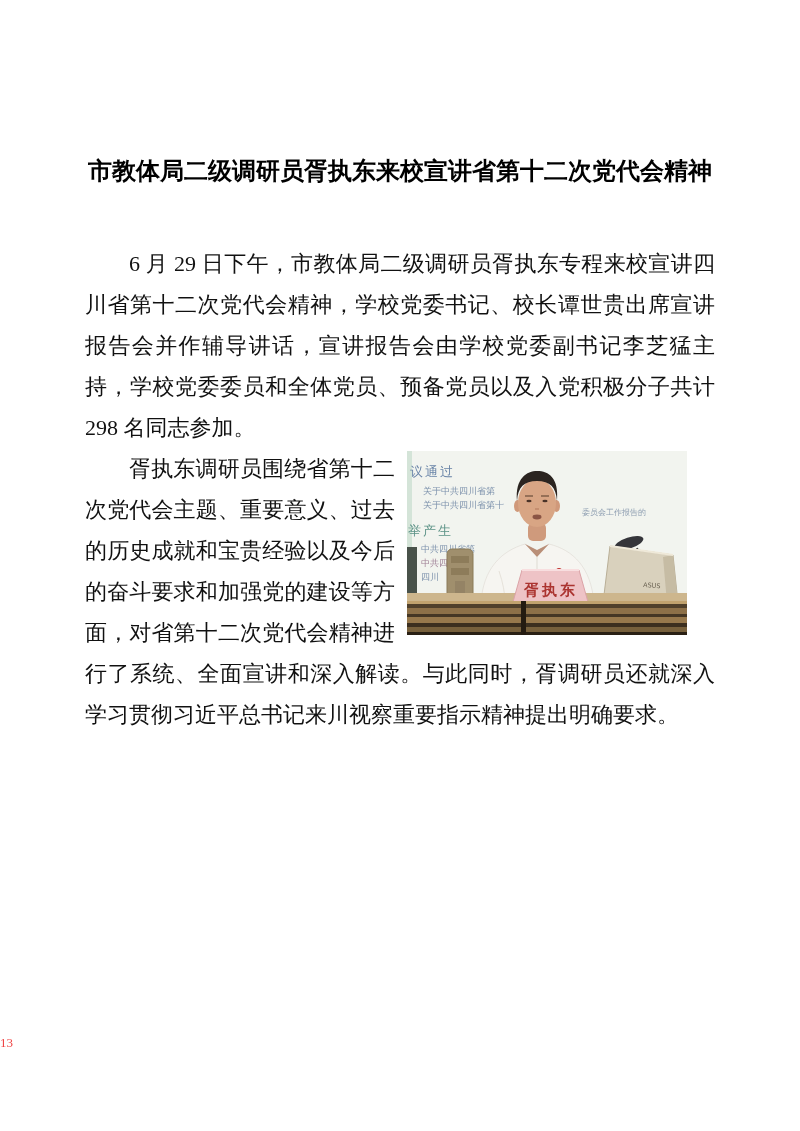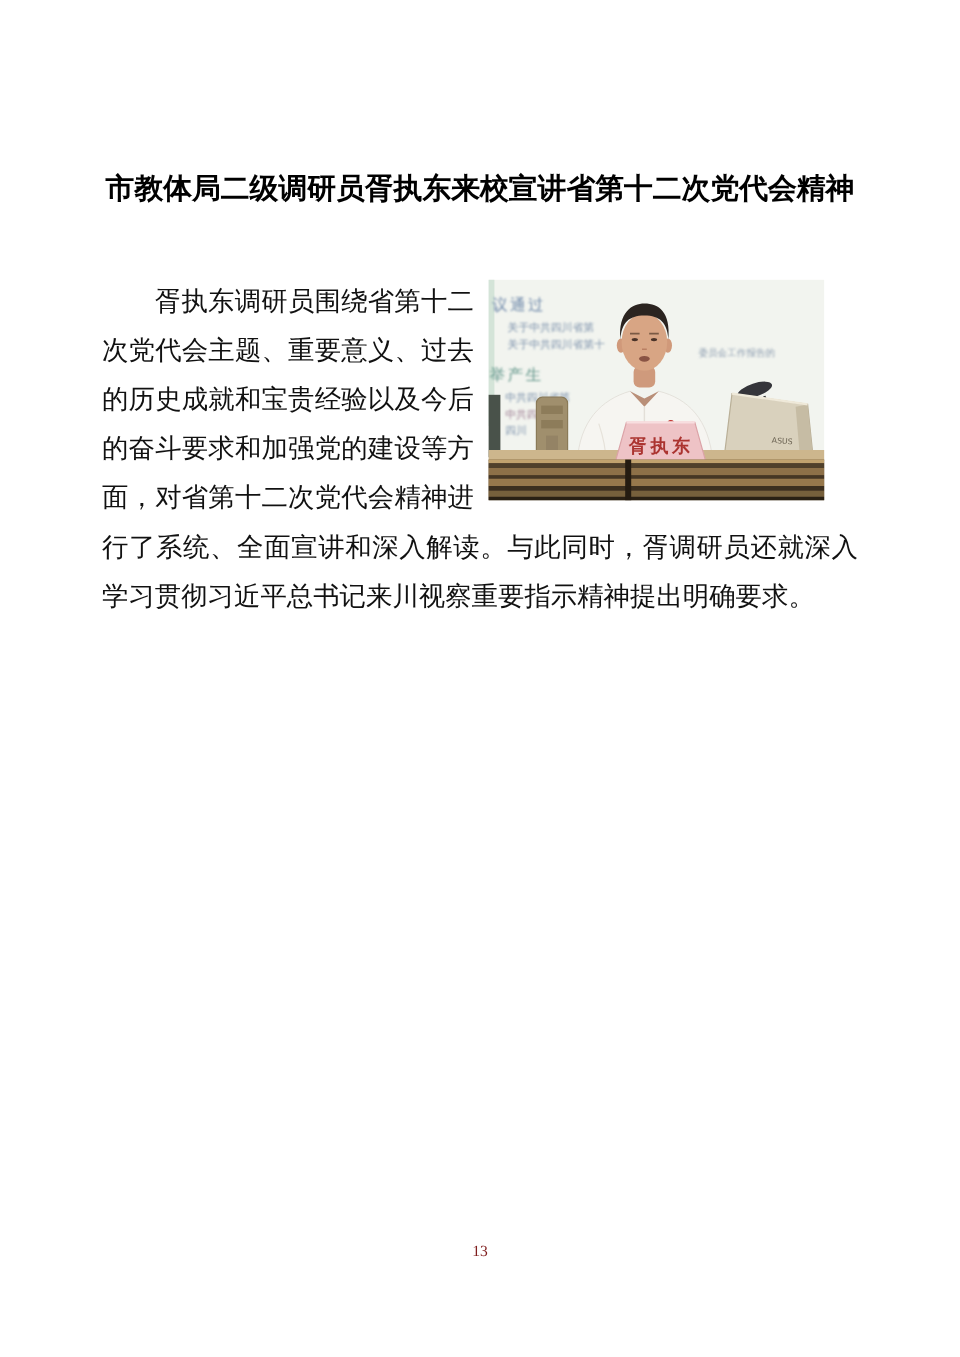--- a/index.html
+++ b/index.html
@@ -6,21 +6,21 @@
   .page {
     position:relative;
     width:800px; height:1131px;
     background:#ffffff;
     overflow:hidden;
     font-family:"Liberation Serif","DejaVu Serif",serif;
     color:#111111;
   }
   .content {
     position:absolute;
-    left:85px; top:140px;
+    left:85px; top:153px;
     width:630px;
   }
   .article-title {
     margin:0 0 54px 0;
     font-family:"Liberation Sans","DejaVu Sans",sans-serif;
     font-weight:700;
     font-size:24px;
     line-height:36px;
     text-align:center;
     color:#000000;
@@ -38,33 +38,33 @@
     float:right;
     width:280px; height:184px;
     margin:3px 28px 10px 12px;
     display:block;
   }
   .photo-float svg { display:block; width:280px; height:184px; }
   .photo-svg text { font-family:"DejaVu Sans","Liberation Sans",sans-serif; }
   .page-footer {
     position:absolute;
     left:0; right:0; top:1035px;
-    text-align:center;
     font-size:13px;
-    color:#7f1d1d;
+    color:#ef4444;
   }
 </style>
 </head>
 <body>
 
 <div class="page">
   <main class="content">
 
     <h1 class="article-title">市教体局二级调研员胥执东来校宣讲省第十二次党代会精神</h1>
 
+    <p class="para"><span>6 月 29 日下午，市教体局二级调研员胥执东专程来校宣讲四川省第十二次党代会精神，学校党委书记、校长谭世贵出席宣讲报告会并作辅导讲话，宣讲报告会由学校党委副书记李芝猛主持，学校党委委员和全体党员、预备党员以及入党积极分子共计 298 名同志参加。</span></p>
 
     <p class="para"><span class="photo-float">
           <svg class="photo-svg" viewBox="0 0 280 184" xmlns="http://www.w3.org/2000/svg">
           <defs>
             <filter id="blur1" x="-20%" y="-20%" width="140%" height="140%">
               <feGaussianBlur stdDeviation="0.7"></feGaussianBlur>
             </filter>
           </defs>
 
           <rect x="0" y="0" width="280" height="184" fill="#f2f4ef"></rect>

